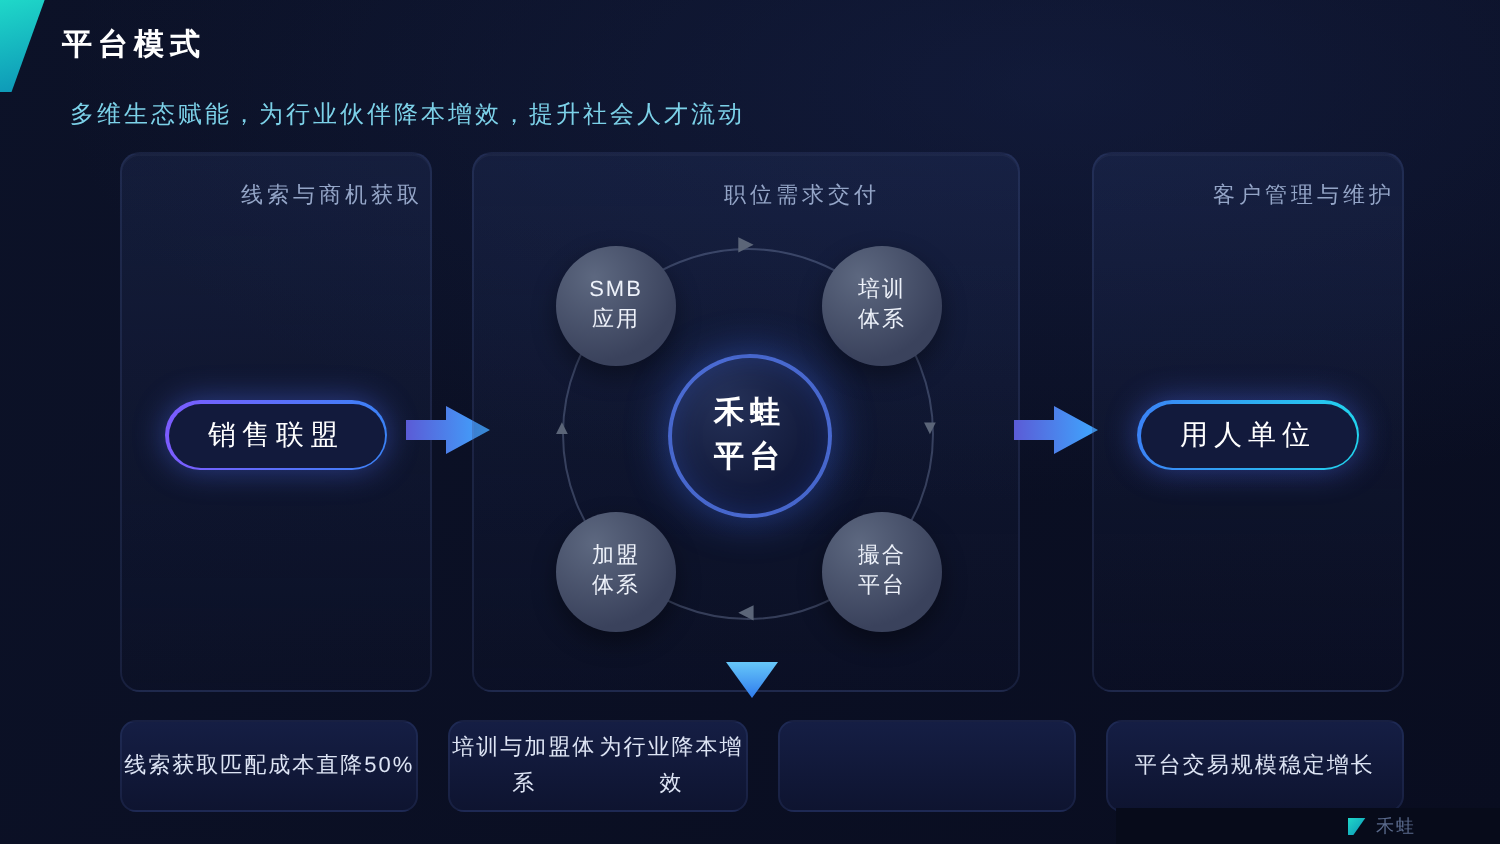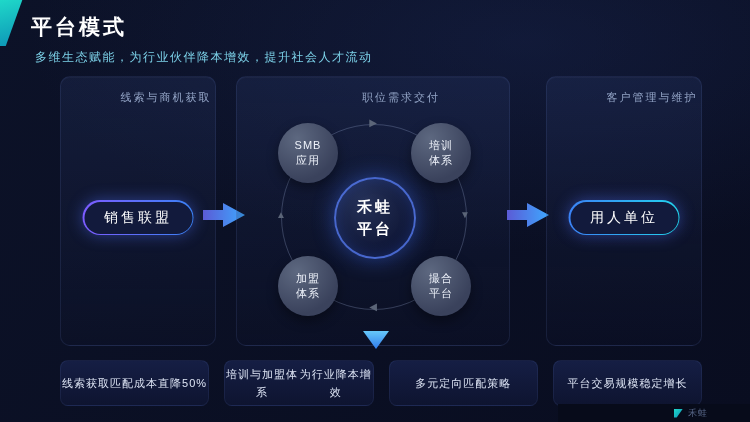--- a/index.html
+++ b/index.html
@@ -11,21 +11,21 @@
     font-family:"Liberation Sans","DejaVu Sans",sans-serif;
   }
   
   .corner-accent {
     position:absolute; top:0; left:0; width:36px; height:46px;
     background:linear-gradient(165deg,#1fd8c9 0%,#0b8fb5 100%);
     clip-path:polygon(0 0, 62% 0, 16% 100%, 0 100%);
   }
   .page-title {
     position:absolute; left:31px; top:13px;
-    font-size:21px; font-weight:bold; color:#ffffff; letter-spacing:3px;
+    font-size:15px; font-weight:bold; color:#ffffff; letter-spacing:3px;
   }
   .page-subtitle {
     position:absolute; left:35px; top:49px;
     font-size:12px; color:#7cd1e8; letter-spacing:1.5px;
   }
   
   .panel {
     position:absolute; top:76px; height:268px; border-radius:10px;
     background:linear-gradient(180deg, rgba(40,55,102,0.30) 0%, rgba(16,22,48,0.16) 100%);
     border:1px solid rgba(120,150,230,0.12);
@@ -199,21 +199,20 @@
   <div class="cards">
     <div class="card">
       <span>线索获取匹配</span>
       <span>成本直降50%</span>
     </div>
     <div class="card">
       <span>培训与加盟体系</span>
       <span>为行业降本增效</span>
     </div>
     <div class="card">
-      <span>多元定向匹配策略</span>
     </div>
     <div class="card">
       <span>平台交易规模</span>
       <span>稳定增长</span>
     </div>
   </div>
 
   <div class="brandbar">
     <span class="brand-glyph"></span>
     <span class="brand-name">禾蛙</span>

